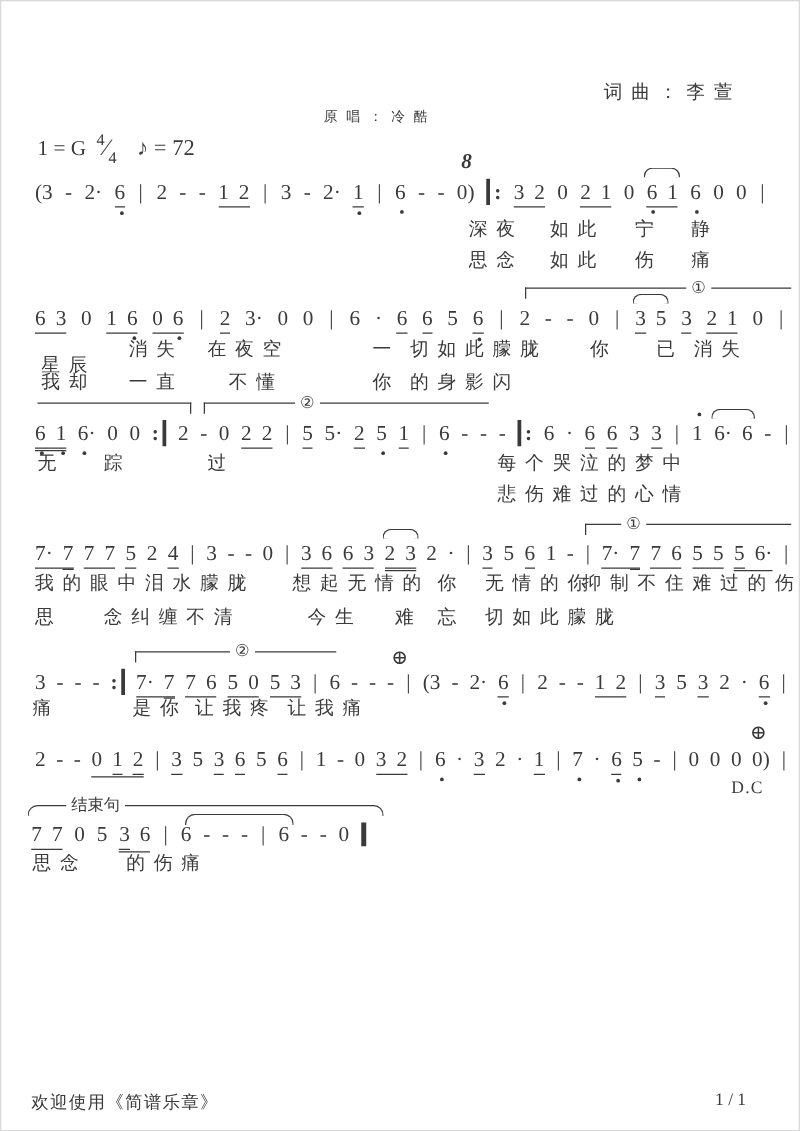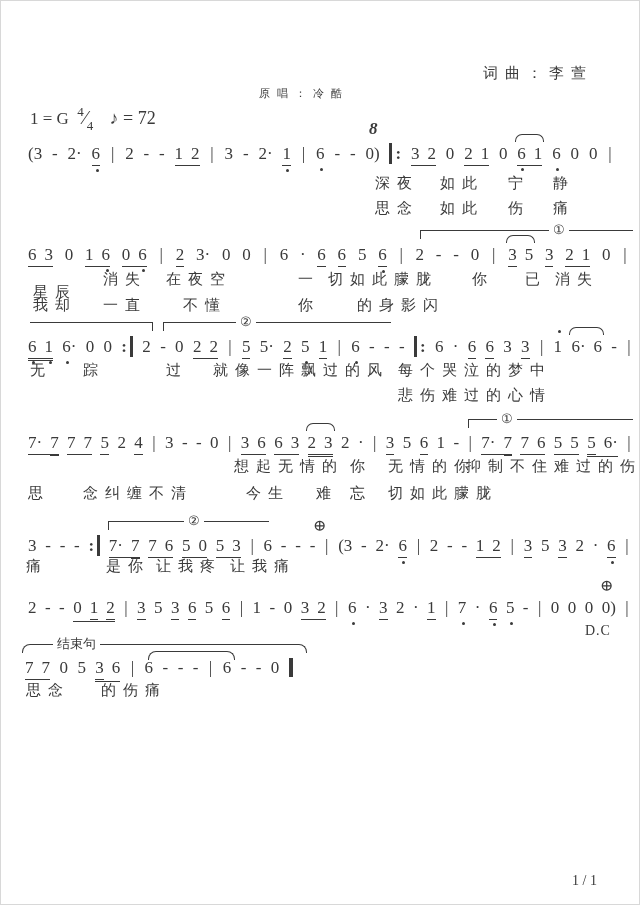--- a/index.html
+++ b/index.html
@@ -59,20 +59,21 @@
   <div class="abs credit">词曲：李萱</div>
   <div class="abs singer">原唱：冷酷</div>
   <div class="abs keysig">
     <span>1</span>
     <span>=</span>
     <span>G</span>
     <span class="meter"><sup>4</sup><span class="slash">⁄</span><sub>4</sub></span>
     <span class="tempo">♪ = 72</span>
   </div>
 
+  <div class="abs fl">欢迎使用《简谱乐章》</div>
   <div class="abs fr">1 / 1</div>
 <div class="mline" style="top: 143px; left: 28px; width: 585px;">
       <span class="tok">
         <span class="nt">(3</span>
       </span>
       <span class="tok">
         <span class="nt">-</span>
       </span>
       <span class="tok">
         <span class="nt">2·</span>
@@ -781,27 +782,27 @@
     <div class="lyr" style="left: 166px; top: 270px; text-align: center;">在夜空</div>
     <div class="lyr" style="left: 298px; top: 270px;">一</div>
     <div class="lyr" style="left: 328px; top: 270px;">切如此朦胧</div>
     <div class="lyr" style="left: 472px; top: 270px;">你</div>
     <div class="lyr" style="left: 525px; top: 270px;">已</div>
     <div class="lyr" style="left: 555px; top: 270px;">消失</div>
     <div class="lyr" style="left: 33px; top: 296px;">我却</div>
     <div class="lyr" style="left: 103px; top: 296px;">一直</div>
     <div class="lyr" style="left: 183px; top: 296px;">不懂</div>
     <div class="lyr" style="left: 298px; top: 296px;">你</div>
-    <div class="lyr" style="left: 328px; top: 296px; margin-left: 29px;">的身影闪</div>
+    <div class="lyr" style="left: 328px; top: 296px;">的身影闪</div>
     <div class="lyr" style="left: 30px; top: 361px;">无</div>
     <div class="lyr" style="left: 83px; top: 361px;">踪</div>
     <div class="lyr" style="left: 166px; top: 361px;">过</div>
-    <div class="lyr" style="left: 213px; top: 361px;">就像一阵飘过的风</div>
     <div class="lyr" style="left: 398px; top: 386px;">悲伤难过的心情</div>
     <div class="lyr" style="left: 398px; top: 361px;">每个哭泣的梦中</div>
+    <div class="lyr" style="left: 28px; top: 457px;">我的眼中泪水朦胧</div>
     <div class="lyr" style="left: 234px; top: 457px;">想起无情的</div>
     <div class="lyr" style="left: 350px; top: 457px;">你</div>
     <div class="lyr" style="left: 388px; top: 457px;">无情的你</div>
     <div class="lyr" style="left: 466px; top: 457px;">抑制不住难过的伤</div>
     <div class="lyr" style="left: 28px; top: 484px;">思</div>
     <div class="lyr" style="left: 83px; top: 484px;">念纠缠不清</div>
     <div class="lyr" style="left: 246px; top: 484px;">今生</div>
     <div class="lyr" style="left: 316px; top: 484px;">难</div>
     <div class="lyr" style="left: 350px; top: 484px;">忘</div>
     <div class="lyr" style="left: 388px; top: 484px;">切如此朦胧</div>

